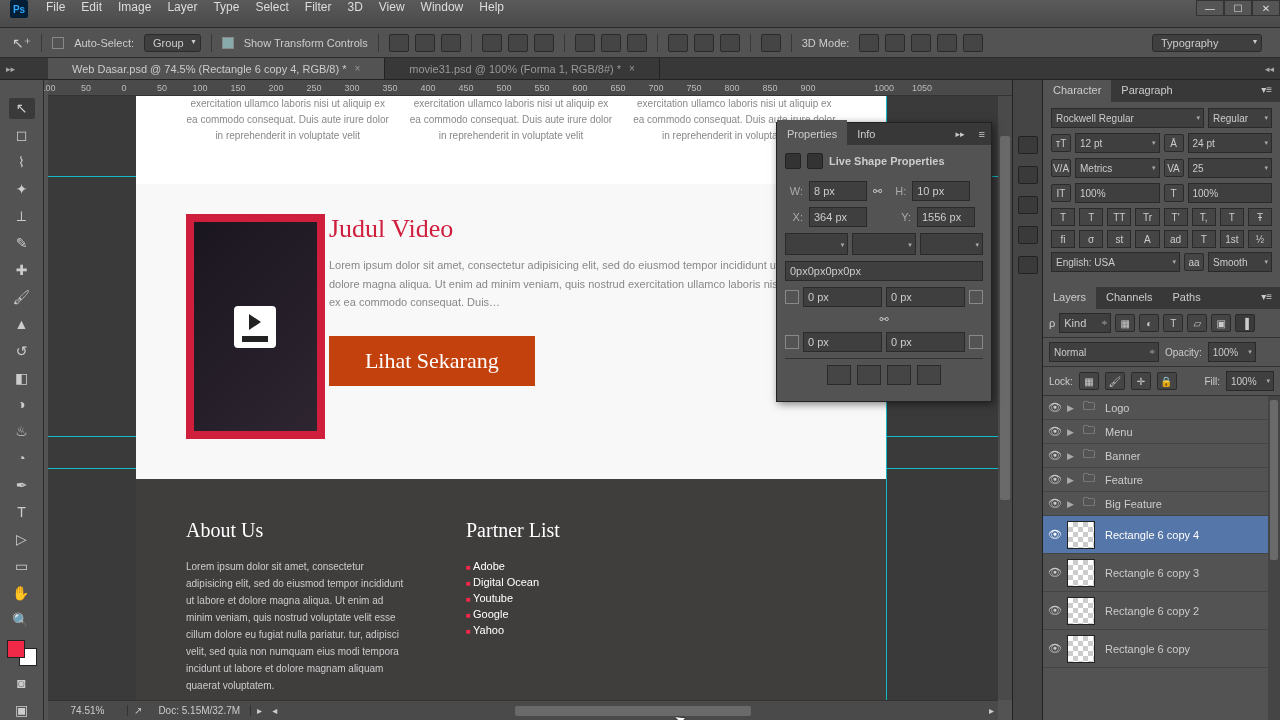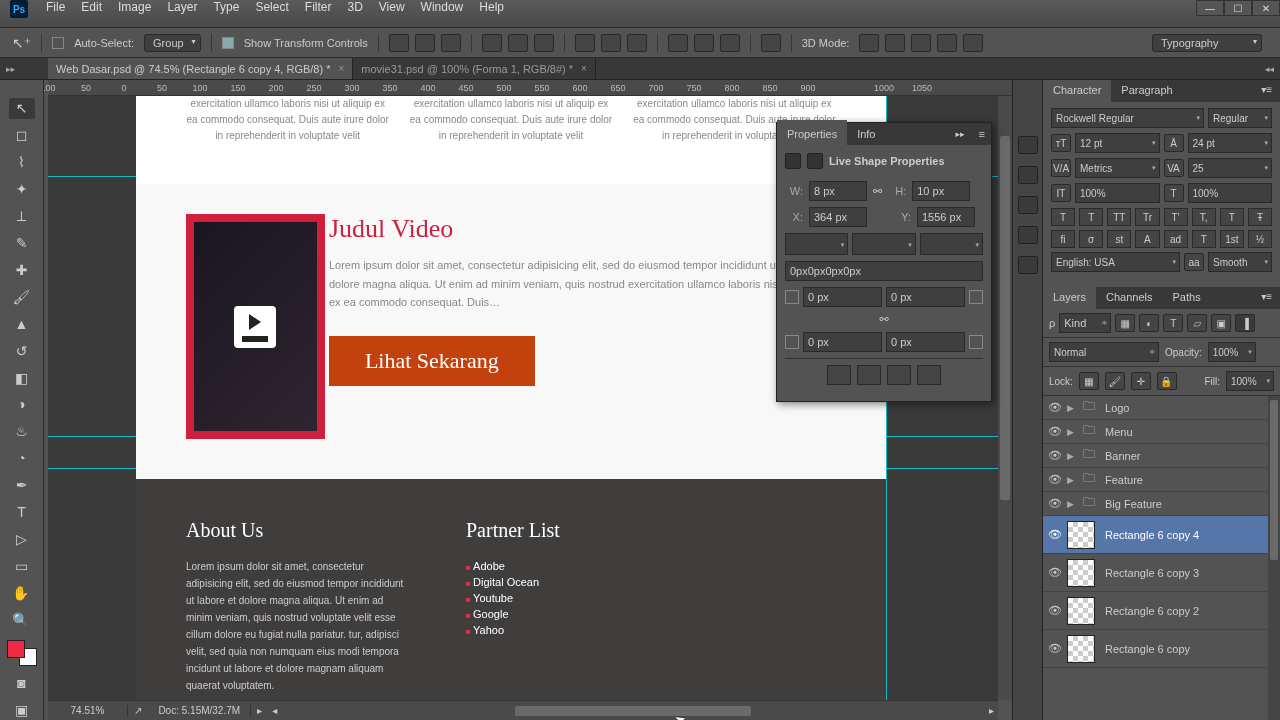--- a/index.html
+++ b/index.html
@@ -20,21 +20,21 @@
 .dd { background: #3f3f3f; border: 1px solid #2a2a2a; padding: 2px 16px 2px 8px; border-radius: 3px; position: relative; }
 .dd::after { content:"▾"; position:absolute; right:4px; font-size:8px; }
 .obar-icons { display:flex; gap:6px; }
 .obar-icons .ic { width:20px; height:18px; background:#454545; border:1px solid #2a2a2a; border-radius:2px; }
 .dd.big{ position:absolute; right:18px; width:110px; }
 
 
 .tabbar { height: 22px; background: #383838; display: flex; align-items: center; padding-left: 48px; font-size: 11px; color: #ccc; border-bottom: 1px solid #222; position: relative; }
 .tabbar .expand-left { position:absolute; left:6px; font-size:9px; color:#aaa; }
 .tabbar .expand-right { position:absolute; right:6px; font-size:9px; color:#aaa; }
-.tab { padding: 0 8px; height:100%; display:flex; align-items:center; border-right:1px solid #222; }
+.tab { padding: 0 24px; height:100%; display:flex; align-items:center; border-right:1px solid #222; }
 .tab.active { background: #535353; }
 .tab .close { margin-left:8px; font-size:10px; color:#999; }
 
 
 .ruler-h { position:absolute; top:80px; left:48px; right:268px; height:16px; background: #4a4a4a; border-bottom:1px solid #333; color:#bbb; font-size:9px; display:flex; align-items:center; }
 .ruler-h span { position:absolute; transform:translateX(-50%); }
 
 
 .toolbar { position: absolute; left: 0; top: 80px; width: 44px; bottom: 0; background: #535353; border-right:1px solid #2a2a2a; display:flex; flex-direction:column; align-items:center; padding-top:18px; gap:6px; }
 .toolbar .toolbtn { width:26px; height:24px; display:flex; align-items:center; justify-content:center; color:#ccc; font-size:14px; border-radius:2px; cursor:pointer; }

